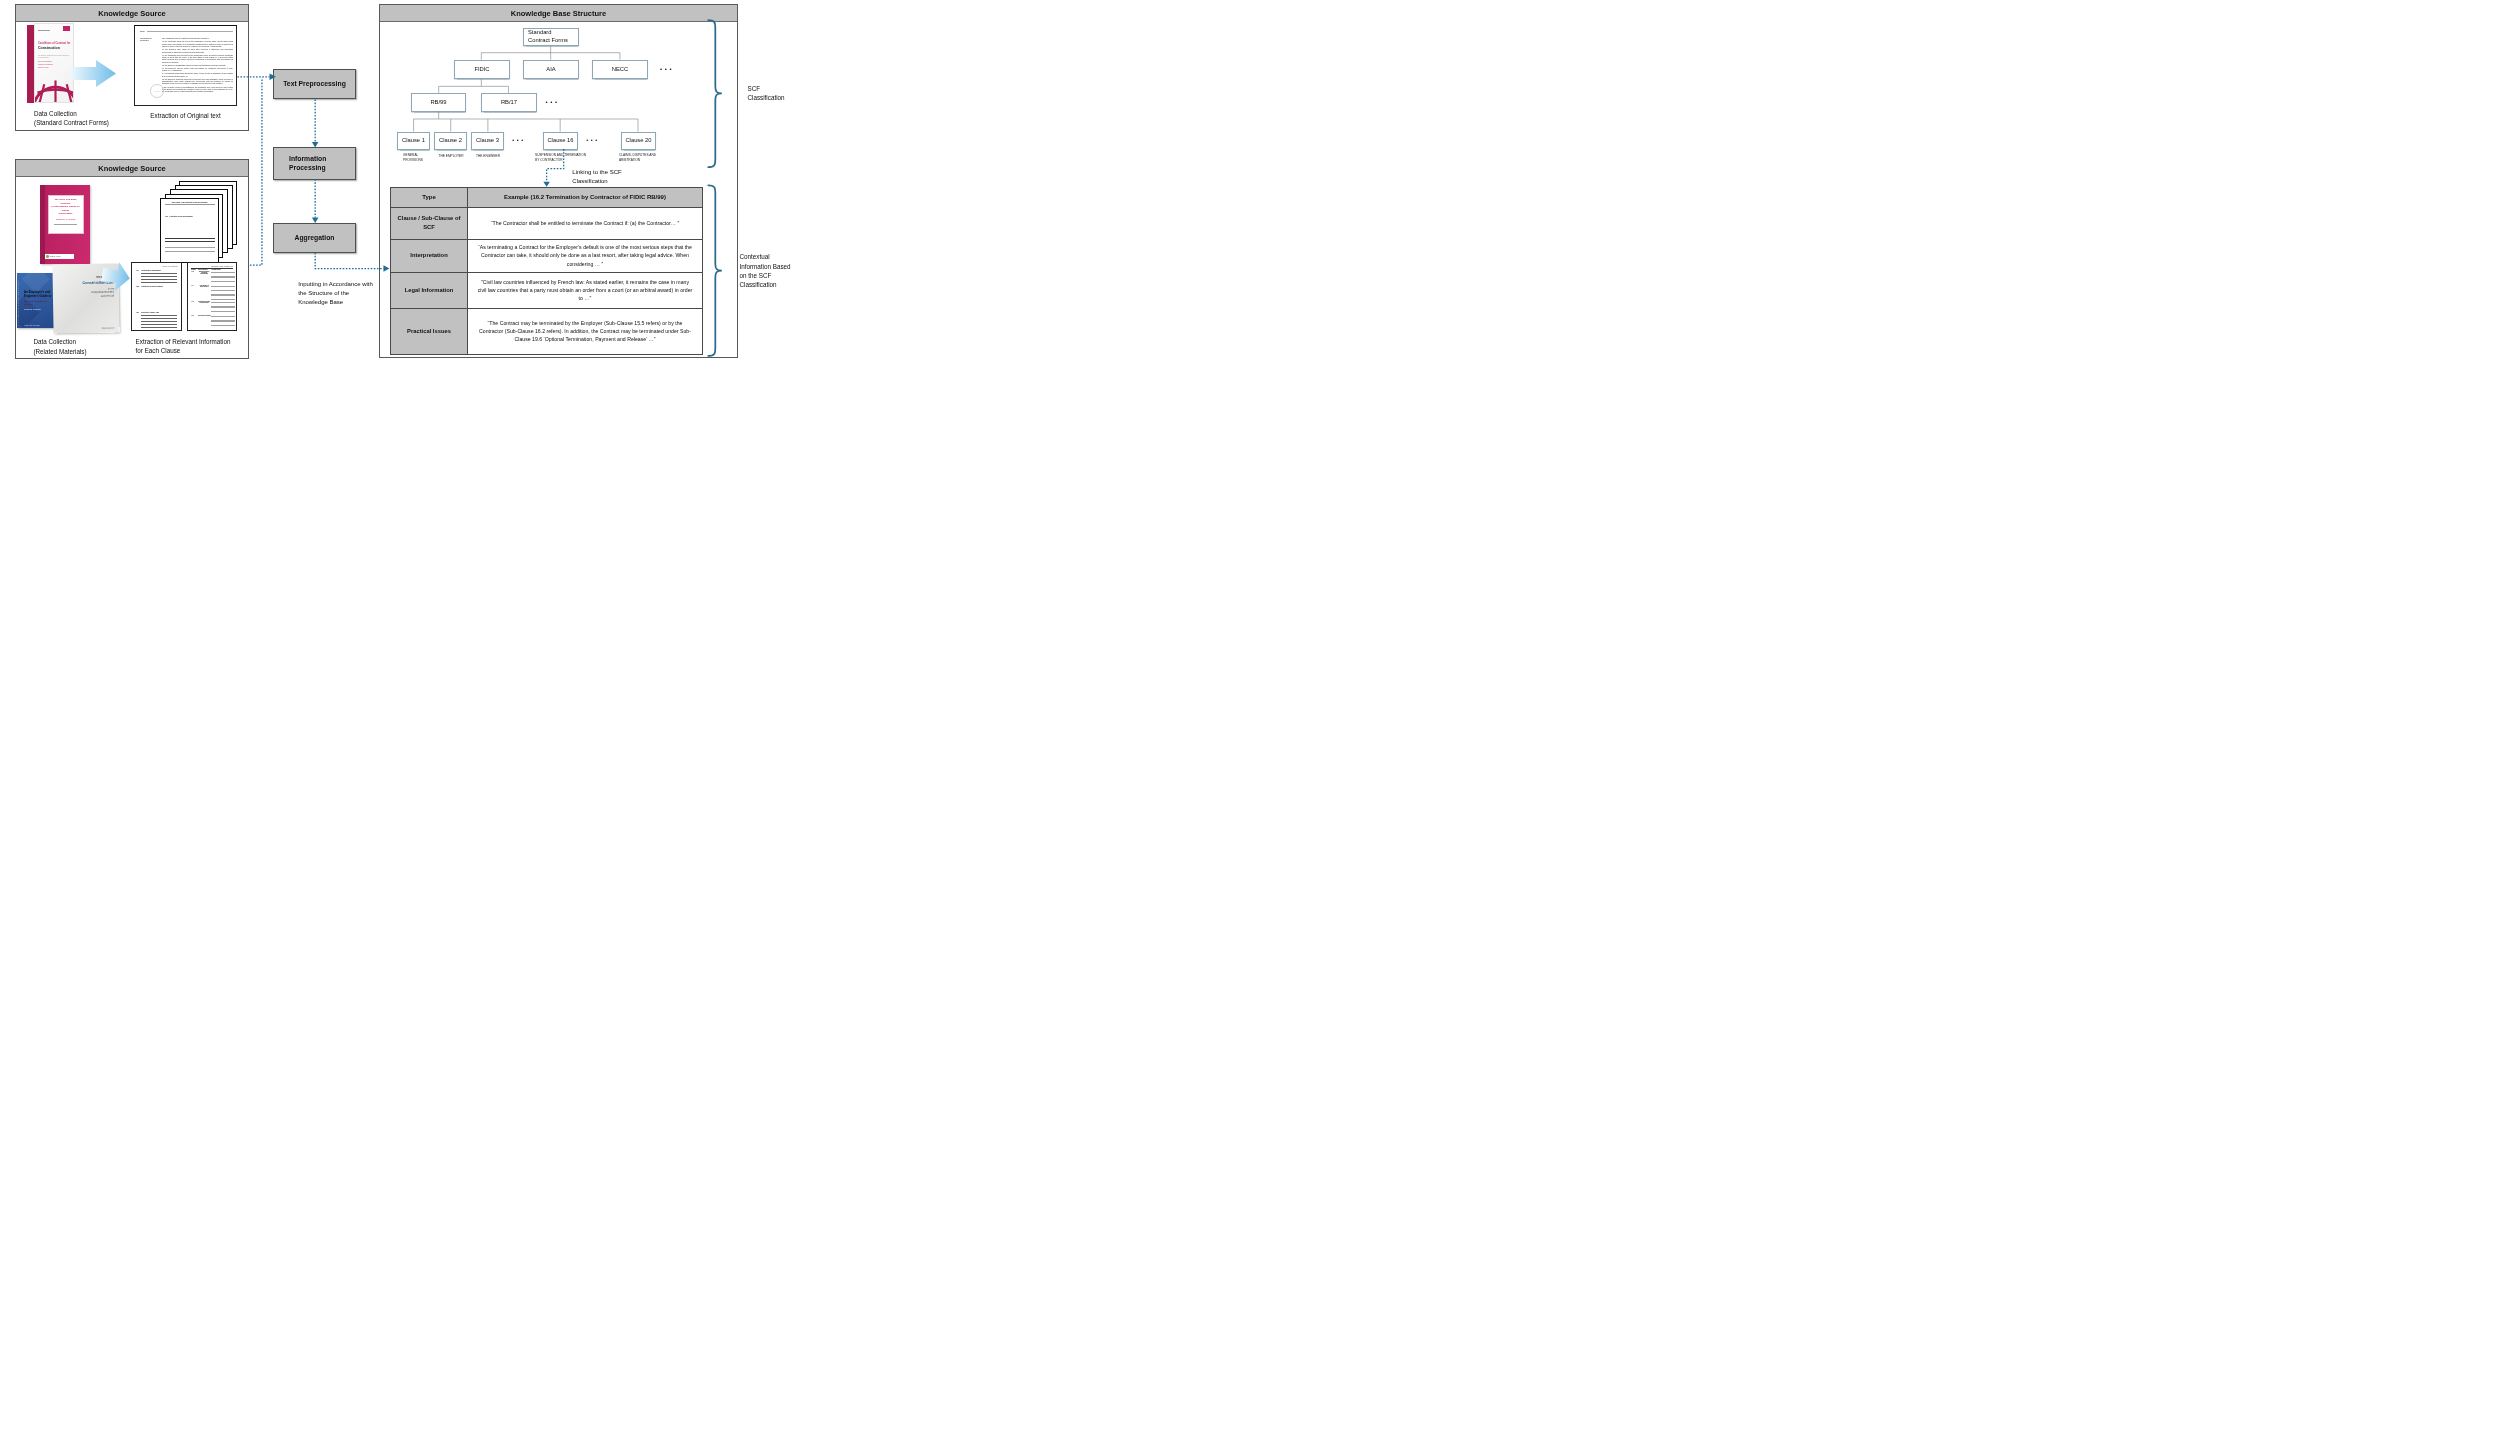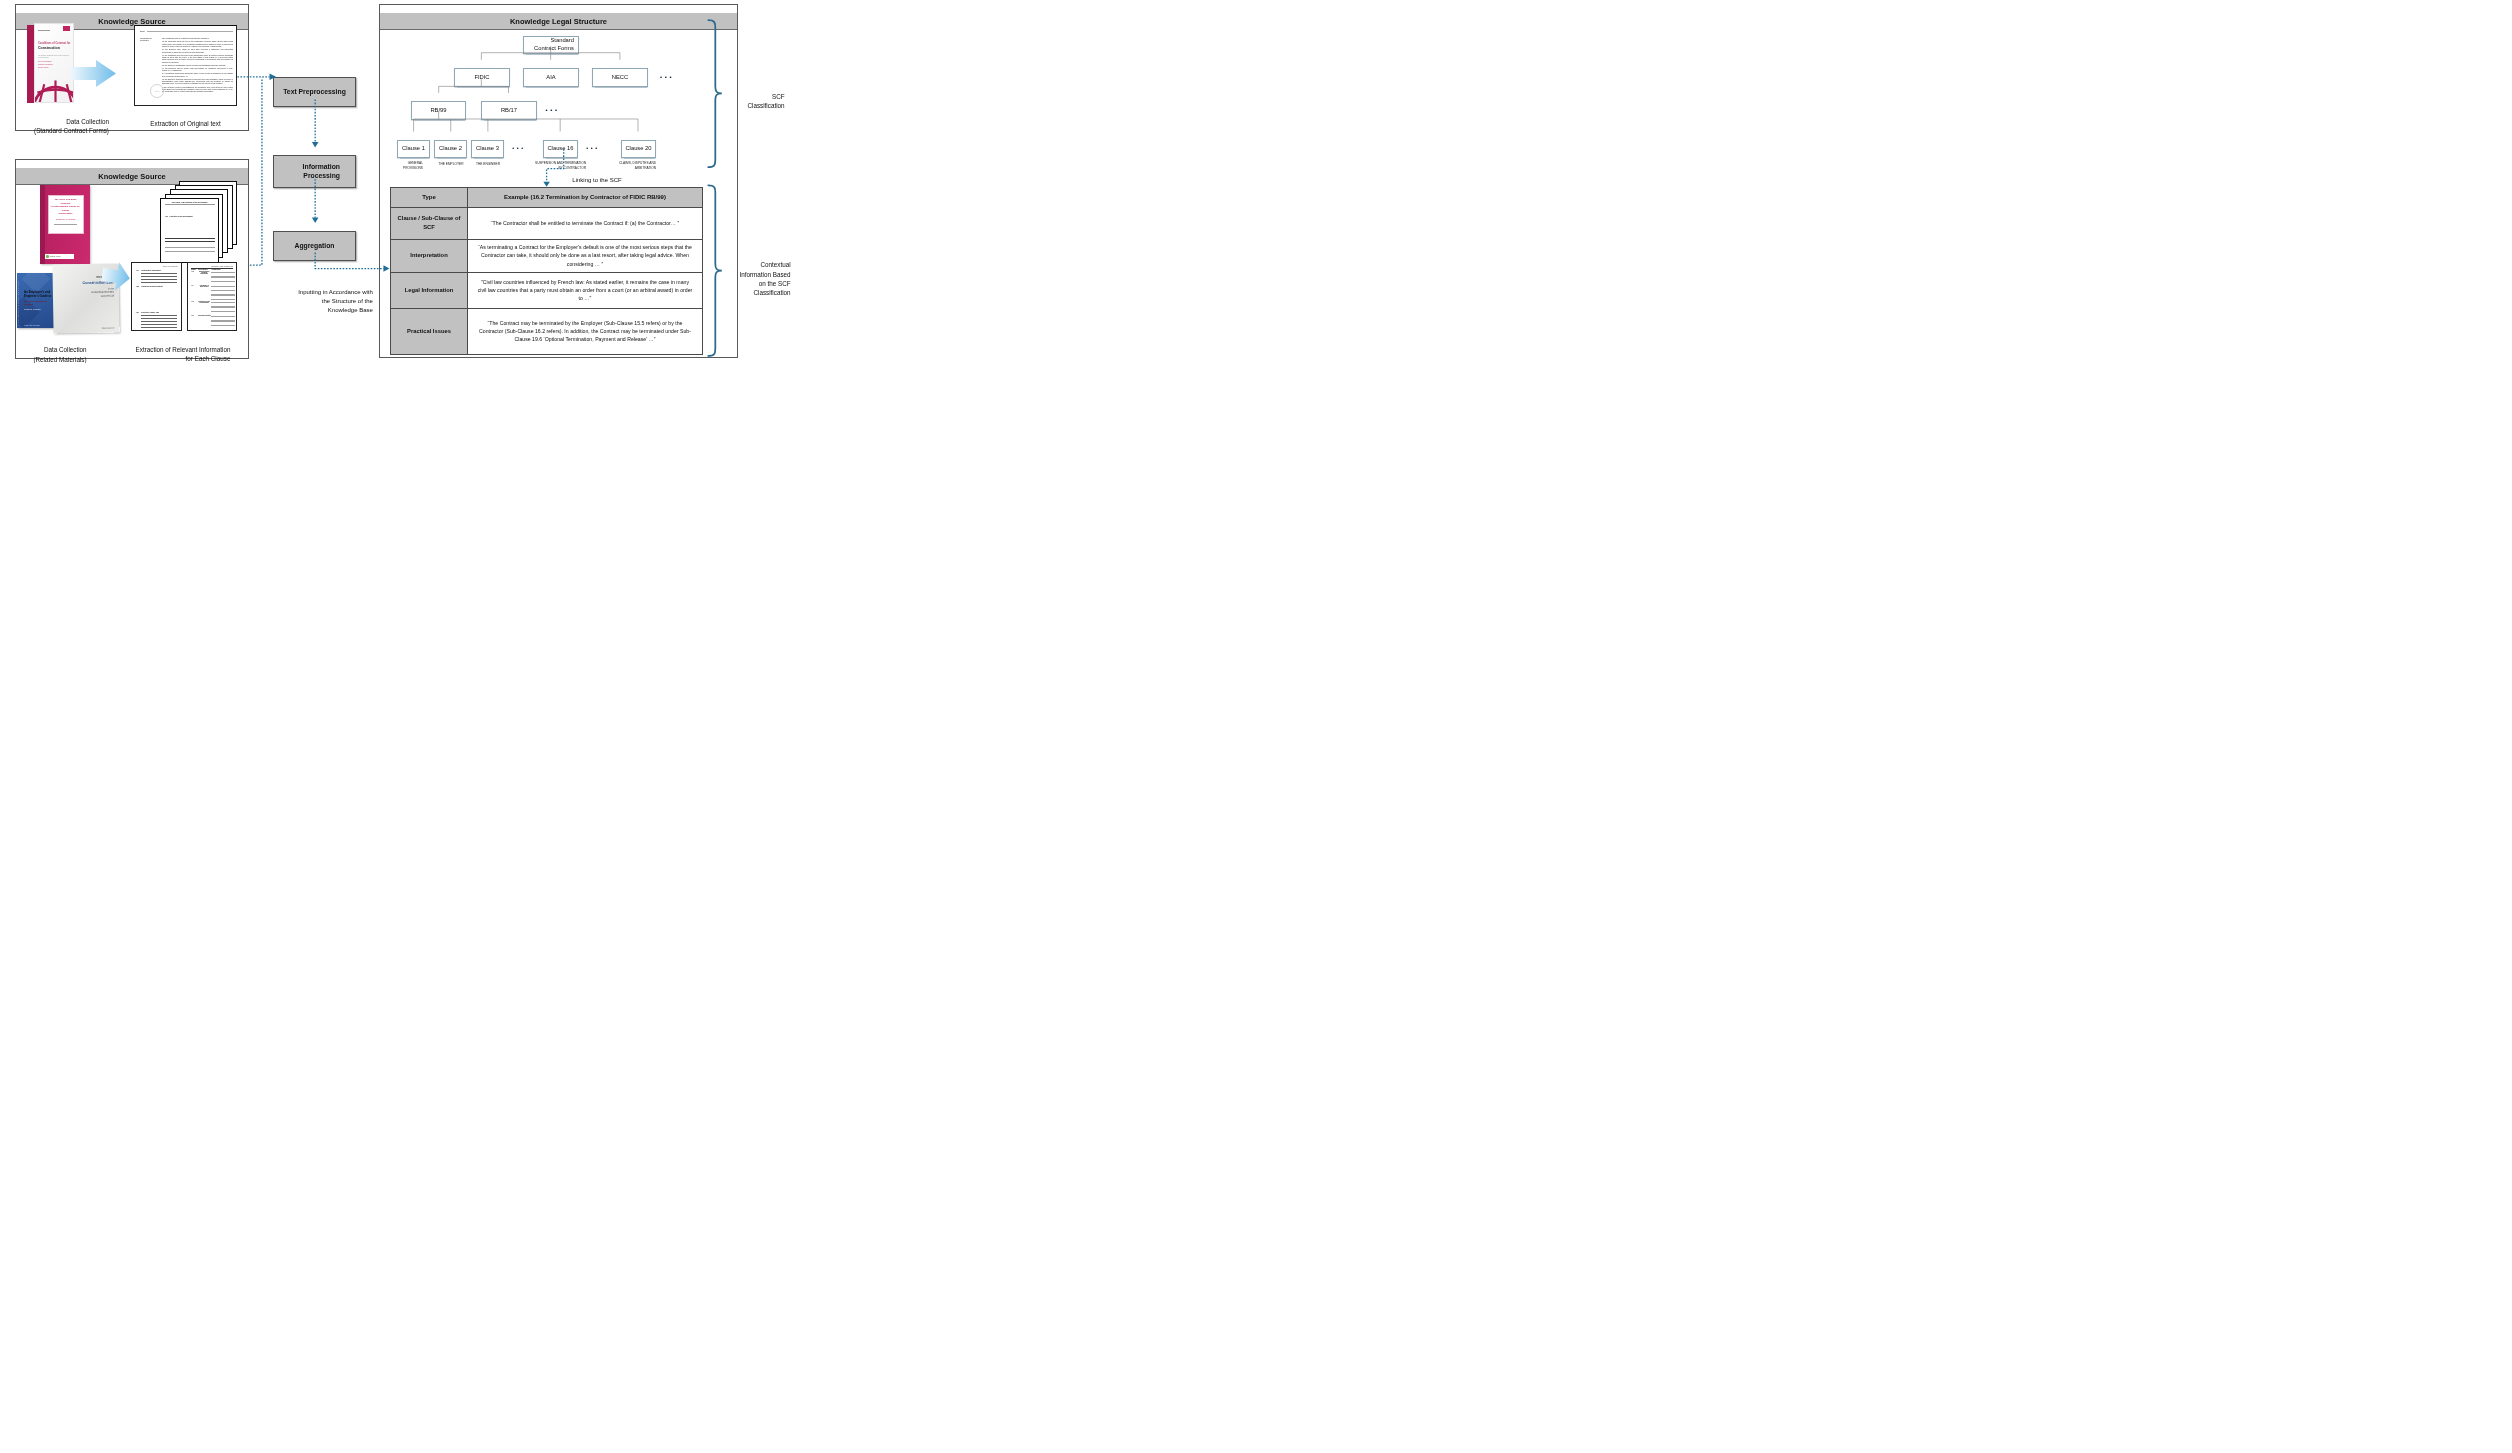--- a/index.html
+++ b/index.html
@@ -1,19 +1,19 @@
 <!DOCTYPE html>
 <html style="font-size:8px"><head>
 <meta charset="utf-8">
 <style>
   html,body{margin:0;padding:0;background:#fff;}
   #canvas{position:relative;width:794px;height:363px;background:#fff;
           font-family:"Liberation Sans",sans-serif;color:#111;overflow:hidden;}
   .abs{position:absolute;box-sizing:border-box;}
-  .ctr{display:flex;align-items:center;justify-content:center;text-align:right;margin-top:8px;}
+  .ctr{display:flex;align-items:center;justify-content:center;text-align:left;}
   .pre{white-space:pre-line;}
   .panel{border:0.8px solid #595959;background:#fff;}
   .phead{position:absolute;left:0;top:0;right:0;height:16px;background:#c1c1c1;
          border-bottom:1px solid #6a6a6a;font-weight:bold;font-size:7.5px;}
   .flow-box{left:273px;width:83px;background:#c1c1c1;border:0.6px solid #4f4f4f;
             box-shadow:0.8px 0.8px 1.3px rgba(0,0,0,.35);font-weight:bold;font-size:6.8px;line-height:1.25;}
   .node{background:#fff;border:0.6px solid #8fa7b5;box-shadow:0 0.8px 1px rgba(90,120,140,.45);font-size:5.8px;line-height:1.3;}
   .dots{font-weight:bold;letter-spacing:0.5px;font-size:6px;color:#10222e;}
   .sub{font-size:3.2px;line-height:1.55;color:#222;}
   .cap{font-size:6.3px;line-height:1.5;color:#111;}
@@ -217,21 +217,21 @@
   <div class="abs flow-box ctr" style="top:69px;height:30px;">Text Preprocessing</div>
   <div class="abs flow-box ctr" style="top:147px;height:33px;padding:0 15px;">Information Processing</div>
   <div class="abs flow-box ctr" style="top:223px;height:30px;">Aggregation</div>
 
   <div class="abs note pre ctr" style="left:293px;top:279px;width:85px;height:29px;">Inputting in Accordance with
 the Structure of the
 Knowledge Base</div>
 
   <div class="abs panel" style="left:379px;top:4px;width:359px;height:354px;">
     <div class="phead ctr">
-        <span>Knowledge Legal Structure</span>
+        <span>Knowledge Base Structure</span>
       </div>
   </div>
 
   <div class="abs node ctr" style="left:523px;top:28px;width:56px;height:18px;padding:0 4px;">Standard Contract Forms</div>
   <div class="abs node ctr" style="left:454px;top:60px;width:56px;height:19px;">FIDIC</div>
   <div class="abs node ctr" style="left:523px;top:60px;width:56px;height:19px;">AIA</div>
   <div class="abs node ctr" style="left:592px;top:60px;width:56px;height:19px;">NECC</div>
   <div class="abs dots ctr" style="left:653px;top:63px;width:26px;height:12px;">•  •  •</div>
 
   <div class="abs node ctr" style="left:411px;top:93px;width:55px;height:18.6px;">RB/99</div>

